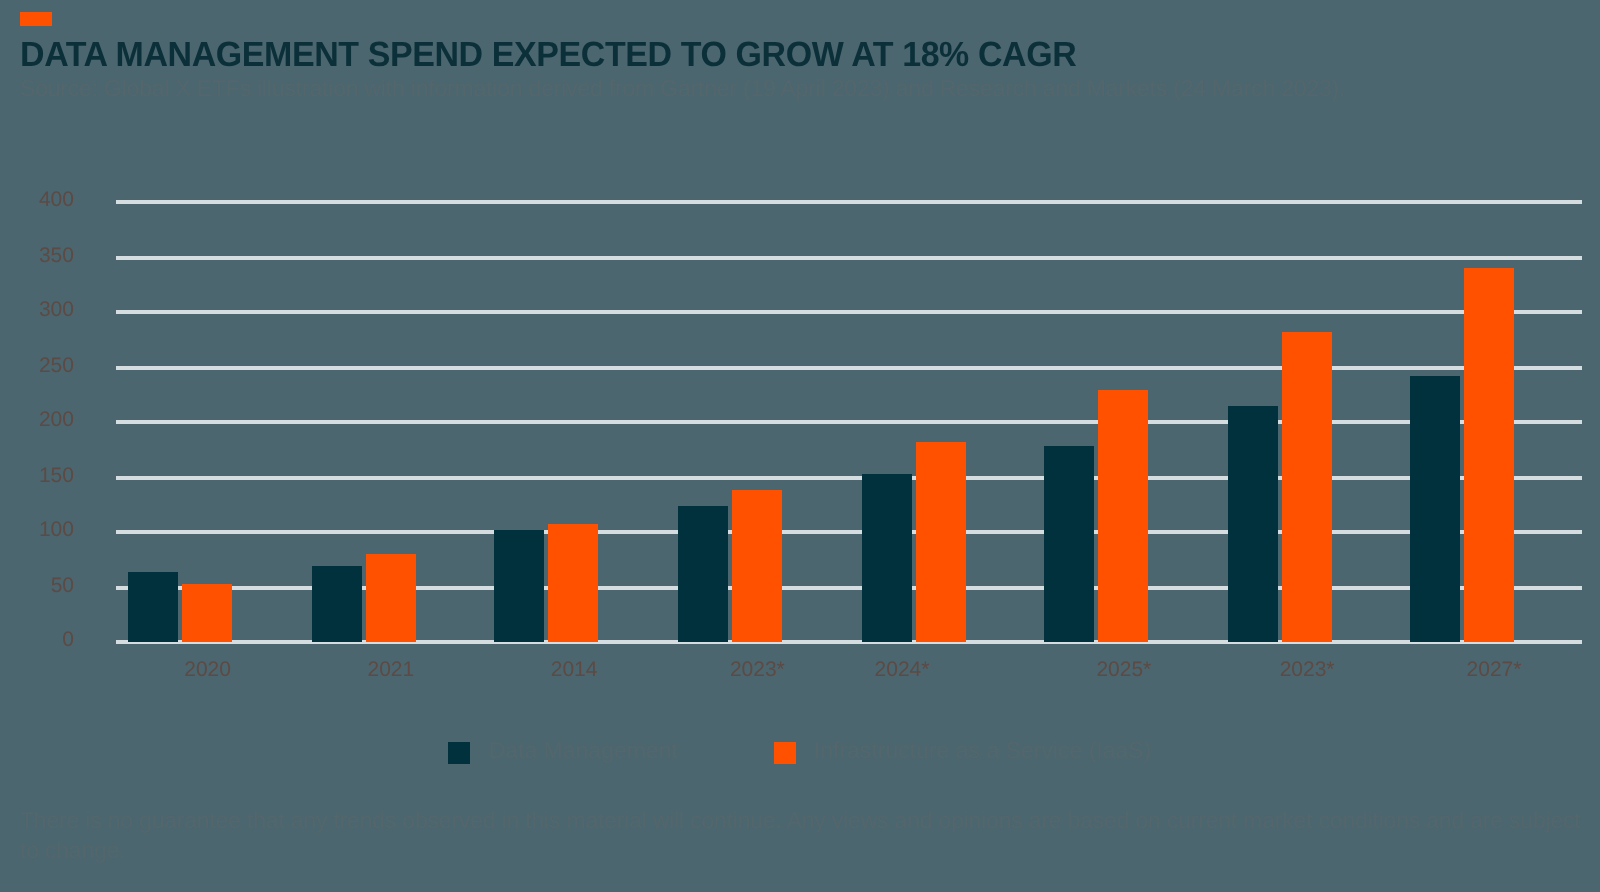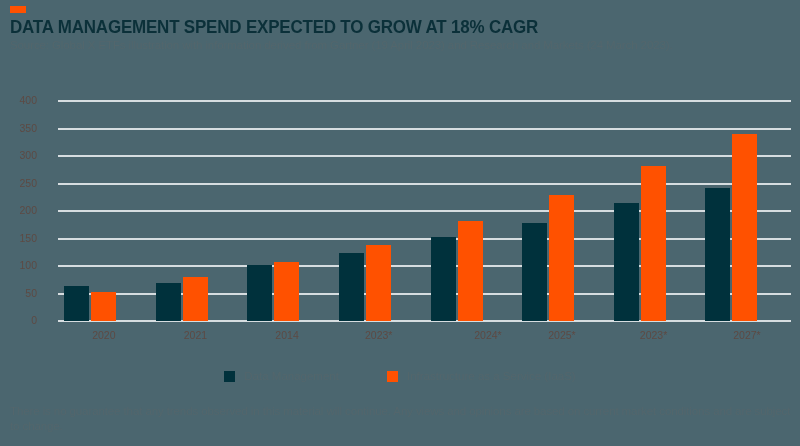--- a/index.html
+++ b/index.html
@@ -214,21 +214,21 @@
         <div class="group" style="left: 641.375px; width: 91.625px;">
           <div class="bar dm" title="Data Management 2027*: 242" style="height: 133.1px; background: rgb(0, 49, 60);"></div>
           <div class="bar iaas" title="Infrastructure as a Service (IaaS) 2027*: 340" style="height: 187px; background: rgb(255, 81, 0);"></div>
         </div>
       </div>
     <div id="xtick-labels">
         <div class="xtick-label" style="left: 0.8125px;">2020</div>
         <div class="xtick-label" style="left: 92.4375px;">2021</div>
         <div class="xtick-label" style="left: 184.062px;">2014</div>
         <div class="xtick-label" style="left: 275.688px;">2023*</div>
-        <div class="xtick-label" style="left: 385px;">2024*</div>
+        <div class="xtick-label" style="left: 348px;">2024*</div>
         <div class="xtick-label" style="left: 458.938px;">2025*</div>
         <div class="xtick-label" style="left: 550.562px;">2023*</div>
         <div class="xtick-label" style="left: 644px;">2027*</div>
       </div>
   </div>
 </div>
 
 <div id="legend">
     <div class="legend-item">
       <span class="legend-swatch" style="background: rgb(0, 49, 60);"></span>

